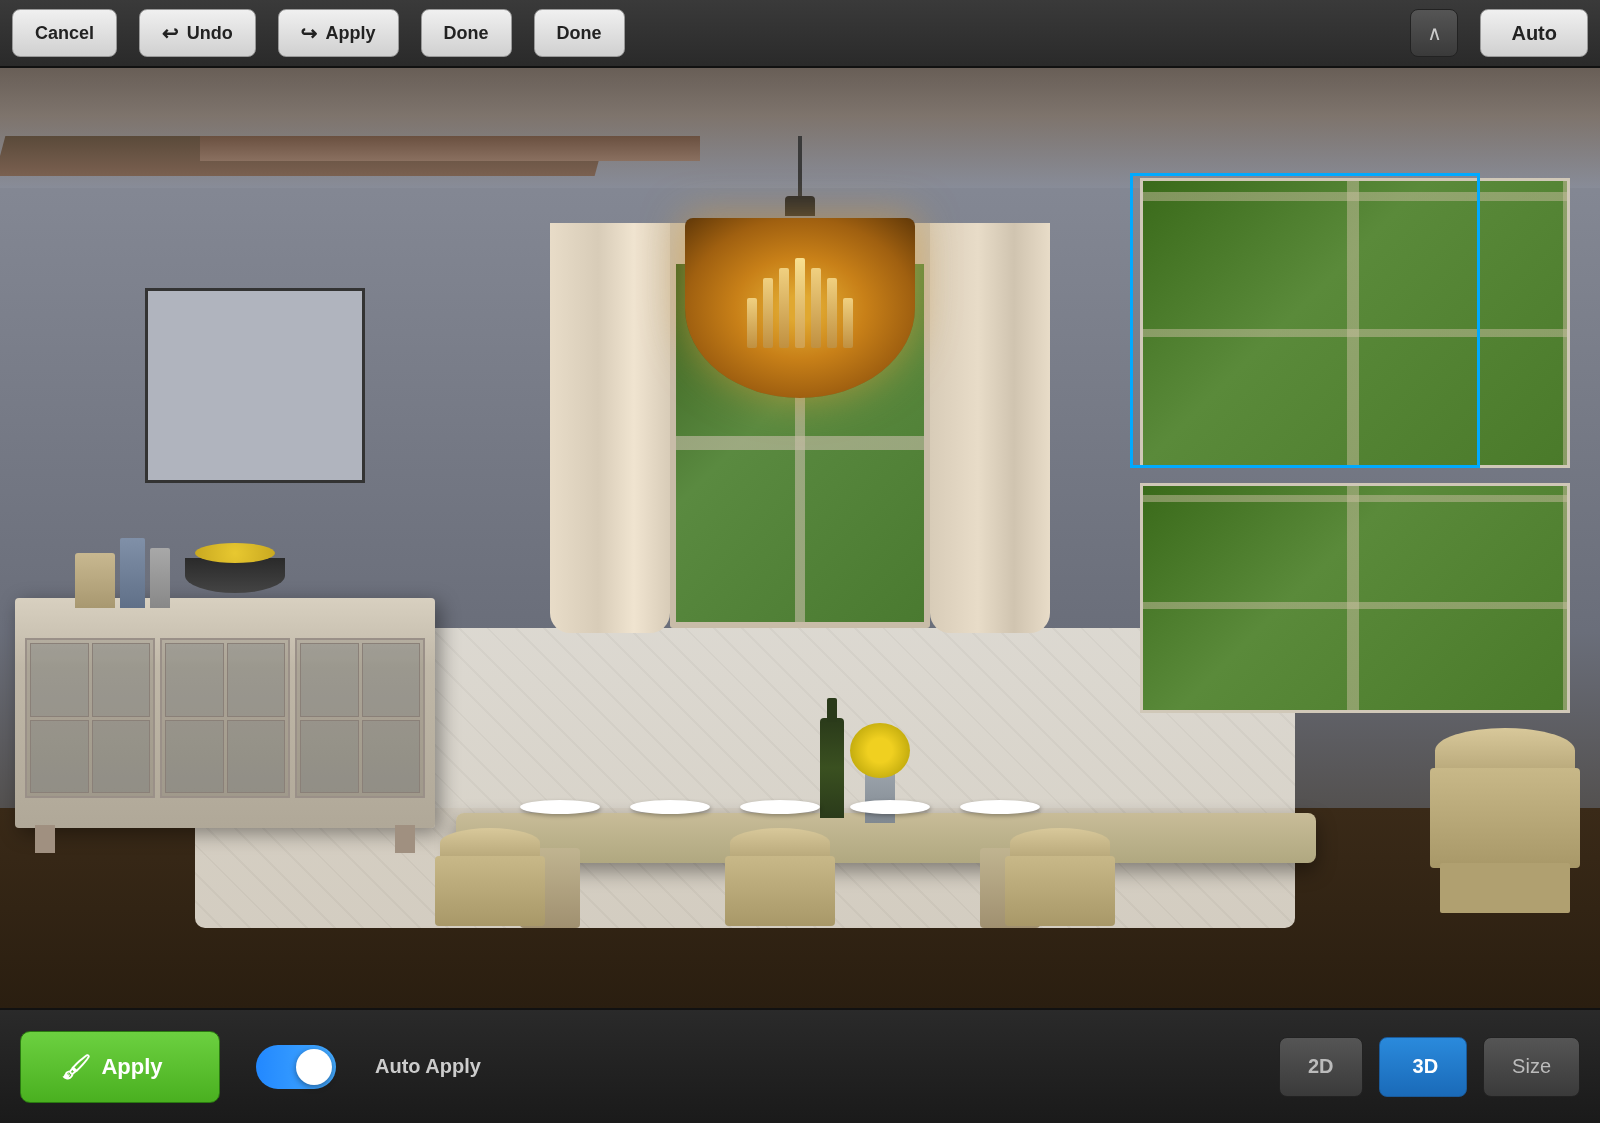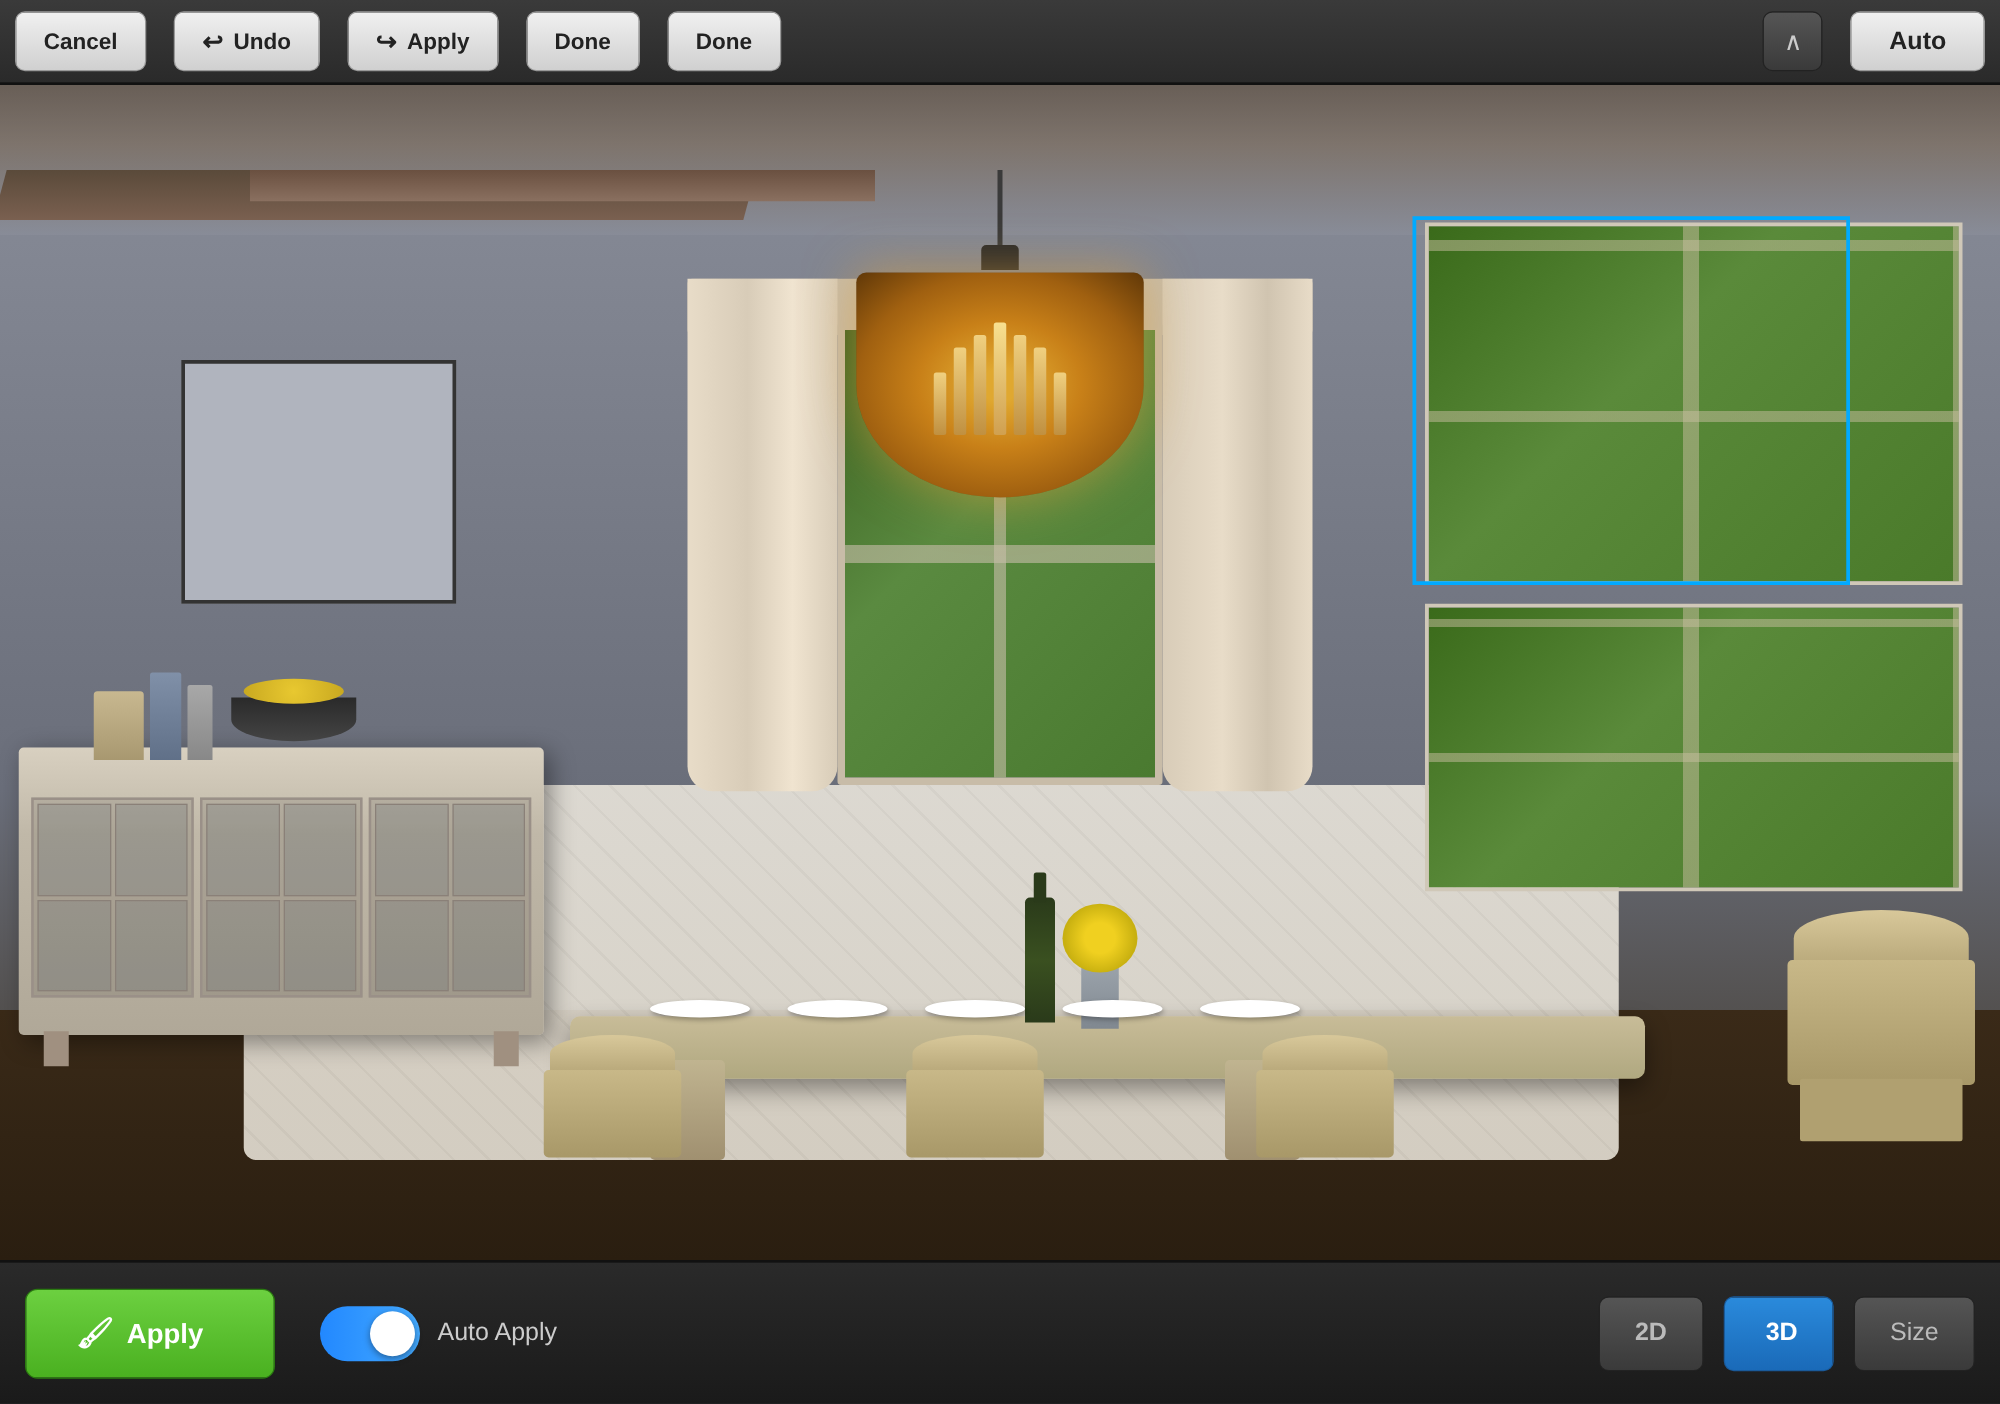--- a/index.html
+++ b/index.html
@@ -317,21 +317,22 @@
       width: 36px;
       height: 36px;
       border-radius: 50%;
       background: white;
       box-shadow: 0 2px 6px rgba(0,0,0,0.4);
     }
 
     .toggle-label {
       font-size: 20px;
       color: #ccc;
-      font-weight: normal;
+      font-weight: bold;
+      margin-left: 25px;
     }
 
     .view-btn {
       background: linear-gradient(180deg, #555 0%, #3a3a3a 100%);
       border: 1px solid #222;
       border-radius: 8px;
       padding: 14px 28px;
       font-size: 20px;
       font-weight: bold;
       color: #bbb;

